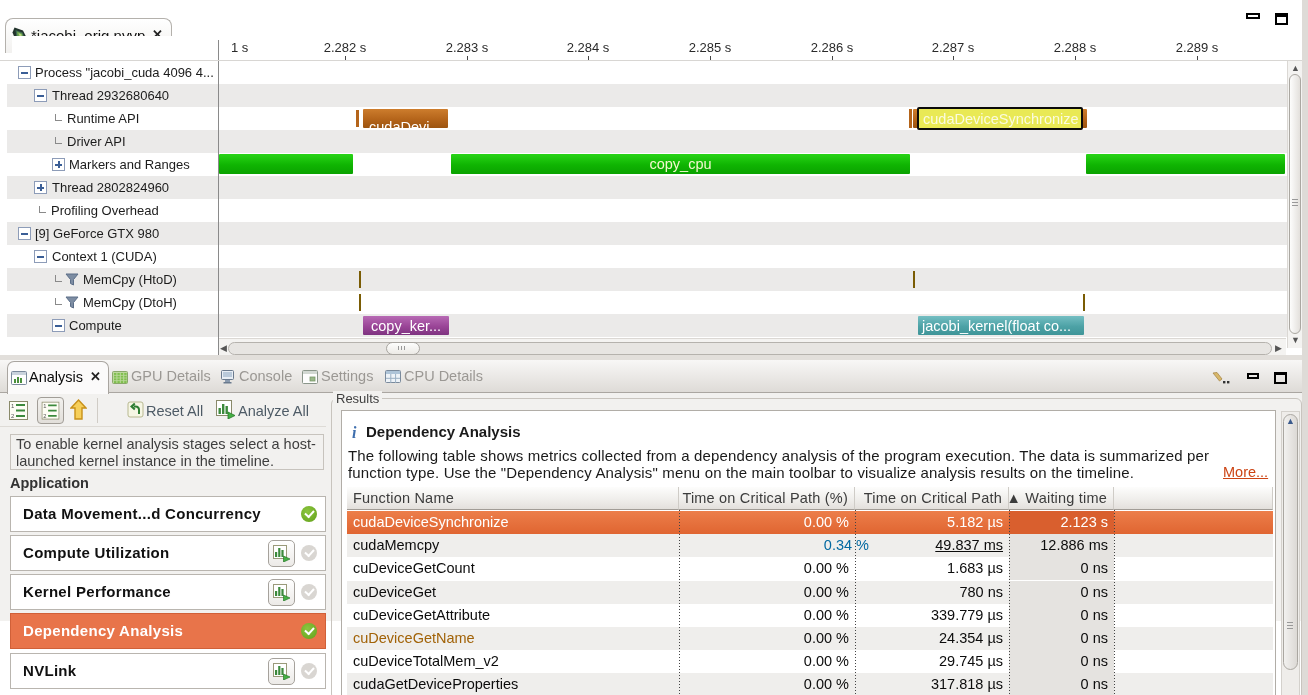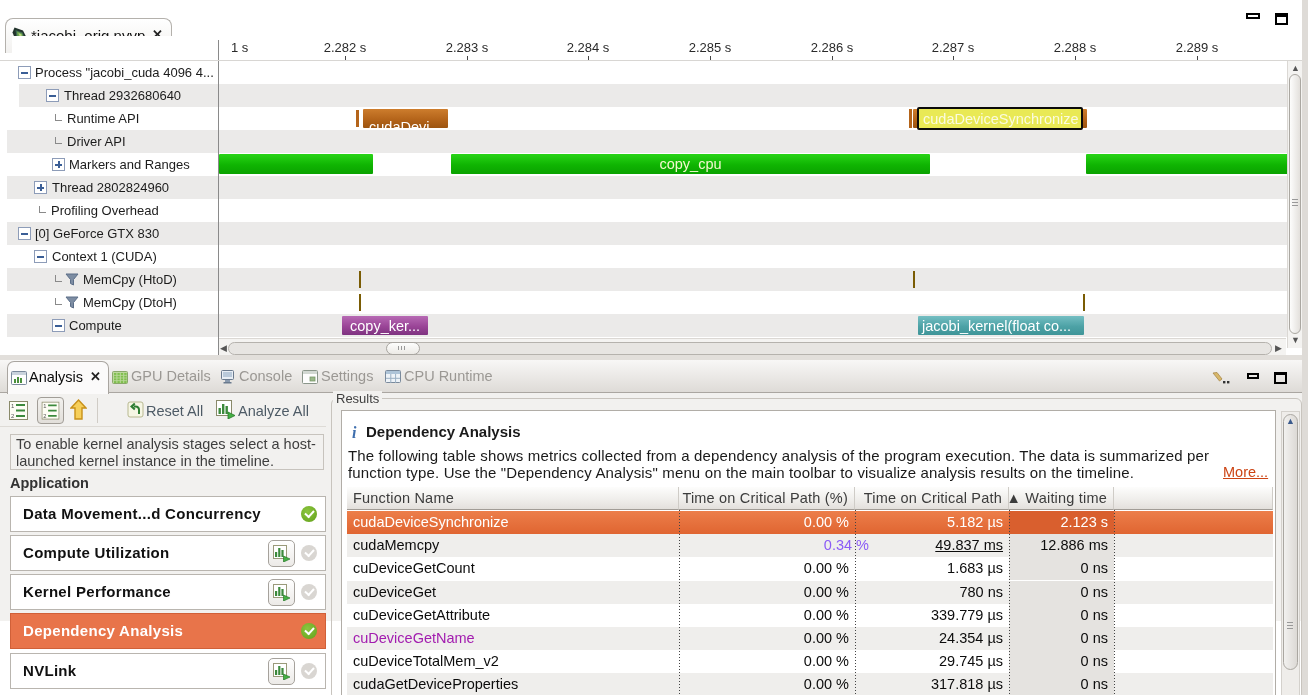--- a/index.html
+++ b/index.html
@@ -16,21 +16,21 @@
 #rows{position:absolute;left:0;top:61px;width:1302px;height:276px;}
 .trow{position:absolute;left:7px;width:1280px;height:23px;}
 .trow.odd{background:#ebeae9;}
 .tlabel{position:absolute;top:4px;font-size:13px;color:#1c1c1c;white-space:nowrap;}
 .expander{position:absolute;top:5px;width:11px;height:11px;background:#fff;border:1px solid #8d9cb8;}
 .expander i{position:absolute;left:2px;top:4.5px;width:7px;height:2px;background:#3a5e96;}
 .expander.plus b{position:absolute;left:4.5px;top:2px;width:2px;height:7px;background:#3a5e96;}
 .elbow{position:absolute;top:7px;width:6px;height:6px;border-left:1px solid #8a8a8a;border-bottom:1px solid #8a8a8a;}
 #vsep{position:absolute;left:218px;top:40px;width:1px;height:316px;background:#8a8a8a;}
 .bar{position:absolute;border-radius:1px;font-size:14.5px;color:#fff;white-space:nowrap;overflow:hidden;}
-.green{background:linear-gradient(#28d416,#0fb402 55%,#0aa200);padding-left:20px;}
+.green{background:linear-gradient(#28d416,#0fb402 55%,#0aa200);}
 .orangebar{background:linear-gradient(#cd7d2d,#b4641a 55%,#9c5410);}
 .purple{background:linear-gradient(#b76ab4,#9a4597 55%,#7e3380);}
 .teal{background:linear-gradient(#74bec2,#4da2a6 55%,#3f9598);}
 .tick{position:absolute;width:2px;background:#7a5c04;}
 .sb-thumb{position:absolute;background:linear-gradient(90deg,#efeeec,#dbd8d4);border:1px solid #aaa7a1;border-radius:8px;}
 .arr{position:absolute;font-size:9px;color:#555;line-height:9px;}
 #bottom{position:absolute;left:0;top:360px;width:1302px;height:261px;background:#f2f1ef;}
 #btabbar{position:absolute;left:0;top:0px;width:1302px;height:32px;border-bottom:1px solid #aaa6a1;background:linear-gradient(#f8f7f6,#dedbd7);}
 #btab-active{position:absolute;left:7px;top:1px;width:100px;height:32px;background:#fbfafa;border:1px solid #a9a5a0;border-bottom:none;border-radius:7px 7px 0 0;z-index:3;}
 .btab-txt{position:absolute;top:8px;font-size:14.5px;color:#9b9894;white-space:nowrap;}
@@ -91,21 +91,21 @@
 <span class="rlbl" style="left:1185px;">2.289 s</span>
 <span class="rtick" style="left:1185px;"></span>
 </div>
 <div id="rows">
 <div class="trow" style="top:0px;">
       <span class="expander" style="left:11px;">
         <i></i>
       </span>
       <span class="tlabel" style="left:28px;">Process "jacobi_cuda 4096 4...</span>
     </div>
-<div class="trow odd" style="top:23px;margin-left:12px;">
+<div class="trow odd" style="top:23px;">
       <span class="expander" style="left:27px;">
         <i></i>
       </span>
       <span class="tlabel" style="left:45px;">Thread 2932680640</span>
     </div>
 <div class="trow" style="top:46px;">
       <span class="elbow" style="left:48px;"></span>
       <span class="tlabel" style="left:60px;">Runtime API</span>
     </div>
 <div class="trow odd" style="top:69px;text-align:right;">
@@ -127,21 +127,21 @@
       <span class="tlabel" style="left:45px;">Thread 2802824960</span>
     </div>
 <div class="trow" style="top:138px;">
       <span class="elbow" style="left:32px;"></span>
       <span class="tlabel" style="left:44px;">Profiling Overhead</span>
     </div>
 <div class="trow odd" style="top:161px;">
       <span class="expander" style="left:11px;">
         <i></i>
       </span>
-      <span class="tlabel" style="left:28px;">[0] GeForce GTX 830</span>
+      <span class="tlabel" style="left:28px;">[9] GeForce GTX 980</span>
     </div>
 <div class="trow" style="top:184px;">
       <span class="expander" style="left:27px;">
         <i></i>
       </span>
       <span class="tlabel" style="left:45px;">Context 1 (CUDA)</span>
     </div>
 <div class="trow odd" style="top:207px;padding-left:36px;">
       <span class="elbow" style="left:48px;"></span>
       <svg class="abs" style="left:58px;top:5px" width="14" height="13" viewBox="0 0 14 13">
@@ -173,21 +173,21 @@
     </div>
 <div class="bar green" style="left:219px;top:93px;width:133.5px;height:20px;"></div>
 <div class="bar green" style="left:451px;top:93px;width:459px;height:20px;">
       <span style="position:absolute;left:0;right:0;top:2px;text-align:center;color:#f4f8cf;">copy_cpu</span>
     </div>
 <div class="bar green" style="left:1086px;top:93px;width:199px;height:20px;"></div>
 <div class="tick" style="left:359px;top:210px;height:17px;"></div>
 <div class="tick" style="left:913px;top:210px;height:17px;"></div>
 <div class="tick" style="left:359px;top:233px;height:17px;"></div>
 <div class="tick" style="left:1083px;top:233px;height:17px;"></div>
-<div class="bar purple" style="left:342px;top:255px;width:86px;height:19px;">
+<div class="bar purple" style="left:363px;top:255px;width:86px;height:19px;">
       <span style="position:absolute;left:8px;top:2px;">copy_ker...</span>
     </div>
 <div class="bar teal" style="left:918px;top:255px;width:166px;height:19px;">
       <span style="position:absolute;left:4px;top:2px;">jacobi_kernel(float co...</span>
     </div>
 </div>
 <div id="vsep"></div>
 <div style="position:absolute;left:0;top:60px;width:1302px;height:1px;background:#d8d6d3;"></div>
 <div style="position:absolute;left:1287px;top:61px;width:15px;height:287px;background:#f4f3f1;border-left:1px solid #dbd8d4;"></div>
 <div class="arr" style="left:1291px;top:64px;">▲</div>
@@ -249,21 +249,21 @@
         <rect x="8" y="7" width="5" height="4" fill="#9ab88a" stroke="#7a986a" stroke-width="0.8"></rect>
       </svg>
       <span class="btab-txt" style="left:321px;">Settings</span>
 <svg class="abs" style="left:385px;top:10px" width="16" height="13" viewBox="0 0 16 13">
         <rect x="0.5" y="0.5" width="15" height="12" rx="1" fill="#eef3f8" stroke="#7a8a9c"></rect>
         <rect x="1" y="1" width="14" height="3" fill="#aec4d8"></rect>
         <line x1="5.8" y1="4" x2="5.8" y2="13" stroke="#9ab0c4" stroke-width="1"></line>
         <line x1="10.6" y1="4" x2="10.6" y2="13" stroke="#9ab0c4" stroke-width="1"></line>
         <line x1="1" y1="8.3" x2="15" y2="8.3" stroke="#9ab0c4" stroke-width="1"></line>
       </svg>
-      <span class="btab-txt" style="left:404px;">CPU Runtime</span>
+      <span class="btab-txt" style="left:404px;">CPU Details</span>
 <svg class="abs" style="left:1212px;top:12px" width="20" height="12" viewBox="0 0 20 12">
         <path d="M1 1 L5 0.5 L10 7 L7.5 9 Z" fill="#d8b86a" stroke="#a8884a" stroke-width="0.8"></path>
         <rect x="11" y="9" width="2.4" height="2.4" fill="#333"></rect>
         <rect x="15" y="9" width="2.4" height="2.4" fill="#333"></rect>
       </svg>
 <div class="winbtn" style="left:1247px;top:13px;width:8px;height:2px;"></div>
 <div class="winbtn" style="left:1274px;top:12px;width:9px;height:7px;border-top-width:3px;"></div>
 </div>
 <div class="abs" style="left:9px;top:41px;"><svg width="19" height="19" viewBox="0 0 19 19">
         <rect x="0.5" y="0.5" width="18" height="18" fill="#fdfdf4" stroke="#8a8a6a"></rect>
@@ -393,21 +393,21 @@
             <span style="right:6px;">5.182 µs</span>
           </div>
           <div class="td" style="left:662px;width:105px;background:#d95f2e;color:#fff;">
             <span style="right:6px;">2.123 s</span>
           </div>
         </div>
 <div class="tr" style="top:47.2px;width:926px;background:#efeeec;">
           <div class="td" style="left:0;width:332px;color:#0c0c0c;">
             <span style="left:6px;">cudaMemcpy</span>
           </div>
-          <div class="td" style="left:352px;width:176px;color:#8b5cf6;">
+          <div class="td" style="left:352px;width:176px;color:#0369a1;">
             <span style="right:6px;">0.34 %</span>
           </div>
           <div class="td" style="left:508px;width:154px;color:#0c0c0c;">
             <span style="right:6px;text-decoration:underline;">49.837 ms</span>
           </div>
           <div class="td" style="left:662px;width:105px;background:#e5e3e0;color:#0c0c0c;">
             <span style="right:6px;">12.886 ms</span>
           </div>
         </div>
 <div class="tr" style="top:70.4px;width:926px;background:#ffffff;">
@@ -446,21 +446,21 @@
             <span style="right:6px;">0.00 %</span>
           </div>
           <div class="td" style="left:508px;width:154px;color:#0c0c0c;">
             <span style="right:6px;">339.779 µs</span>
           </div>
           <div class="td" style="left:662px;width:105px;background:#e5e3e0;color:#0c0c0c;">
             <span style="right:6px;">0 ns</span>
           </div>
         </div>
 <div class="tr" style="top:140.0px;width:926px;background:#efeeec;">
-          <div class="td" style="left:0;width:332px;color:#a21caf;padding-left:28px;">
+          <div class="td" style="left:0;width:332px;color:#a16207;padding-left:28px;">
             <span style="left:6px;">cuDeviceGetName</span>
           </div>
           <div class="td" style="left:332px;width:176px;color:#0c0c0c;">
             <span style="right:6px;">0.00 %</span>
           </div>
           <div class="td" style="left:508px;width:154px;color:#0c0c0c;">
             <span style="right:6px;">24.354 µs</span>
           </div>
           <div class="td" style="left:662px;width:105px;background:#e5e3e0;color:#0c0c0c;">
             <span style="right:6px;">0 ns</span>

